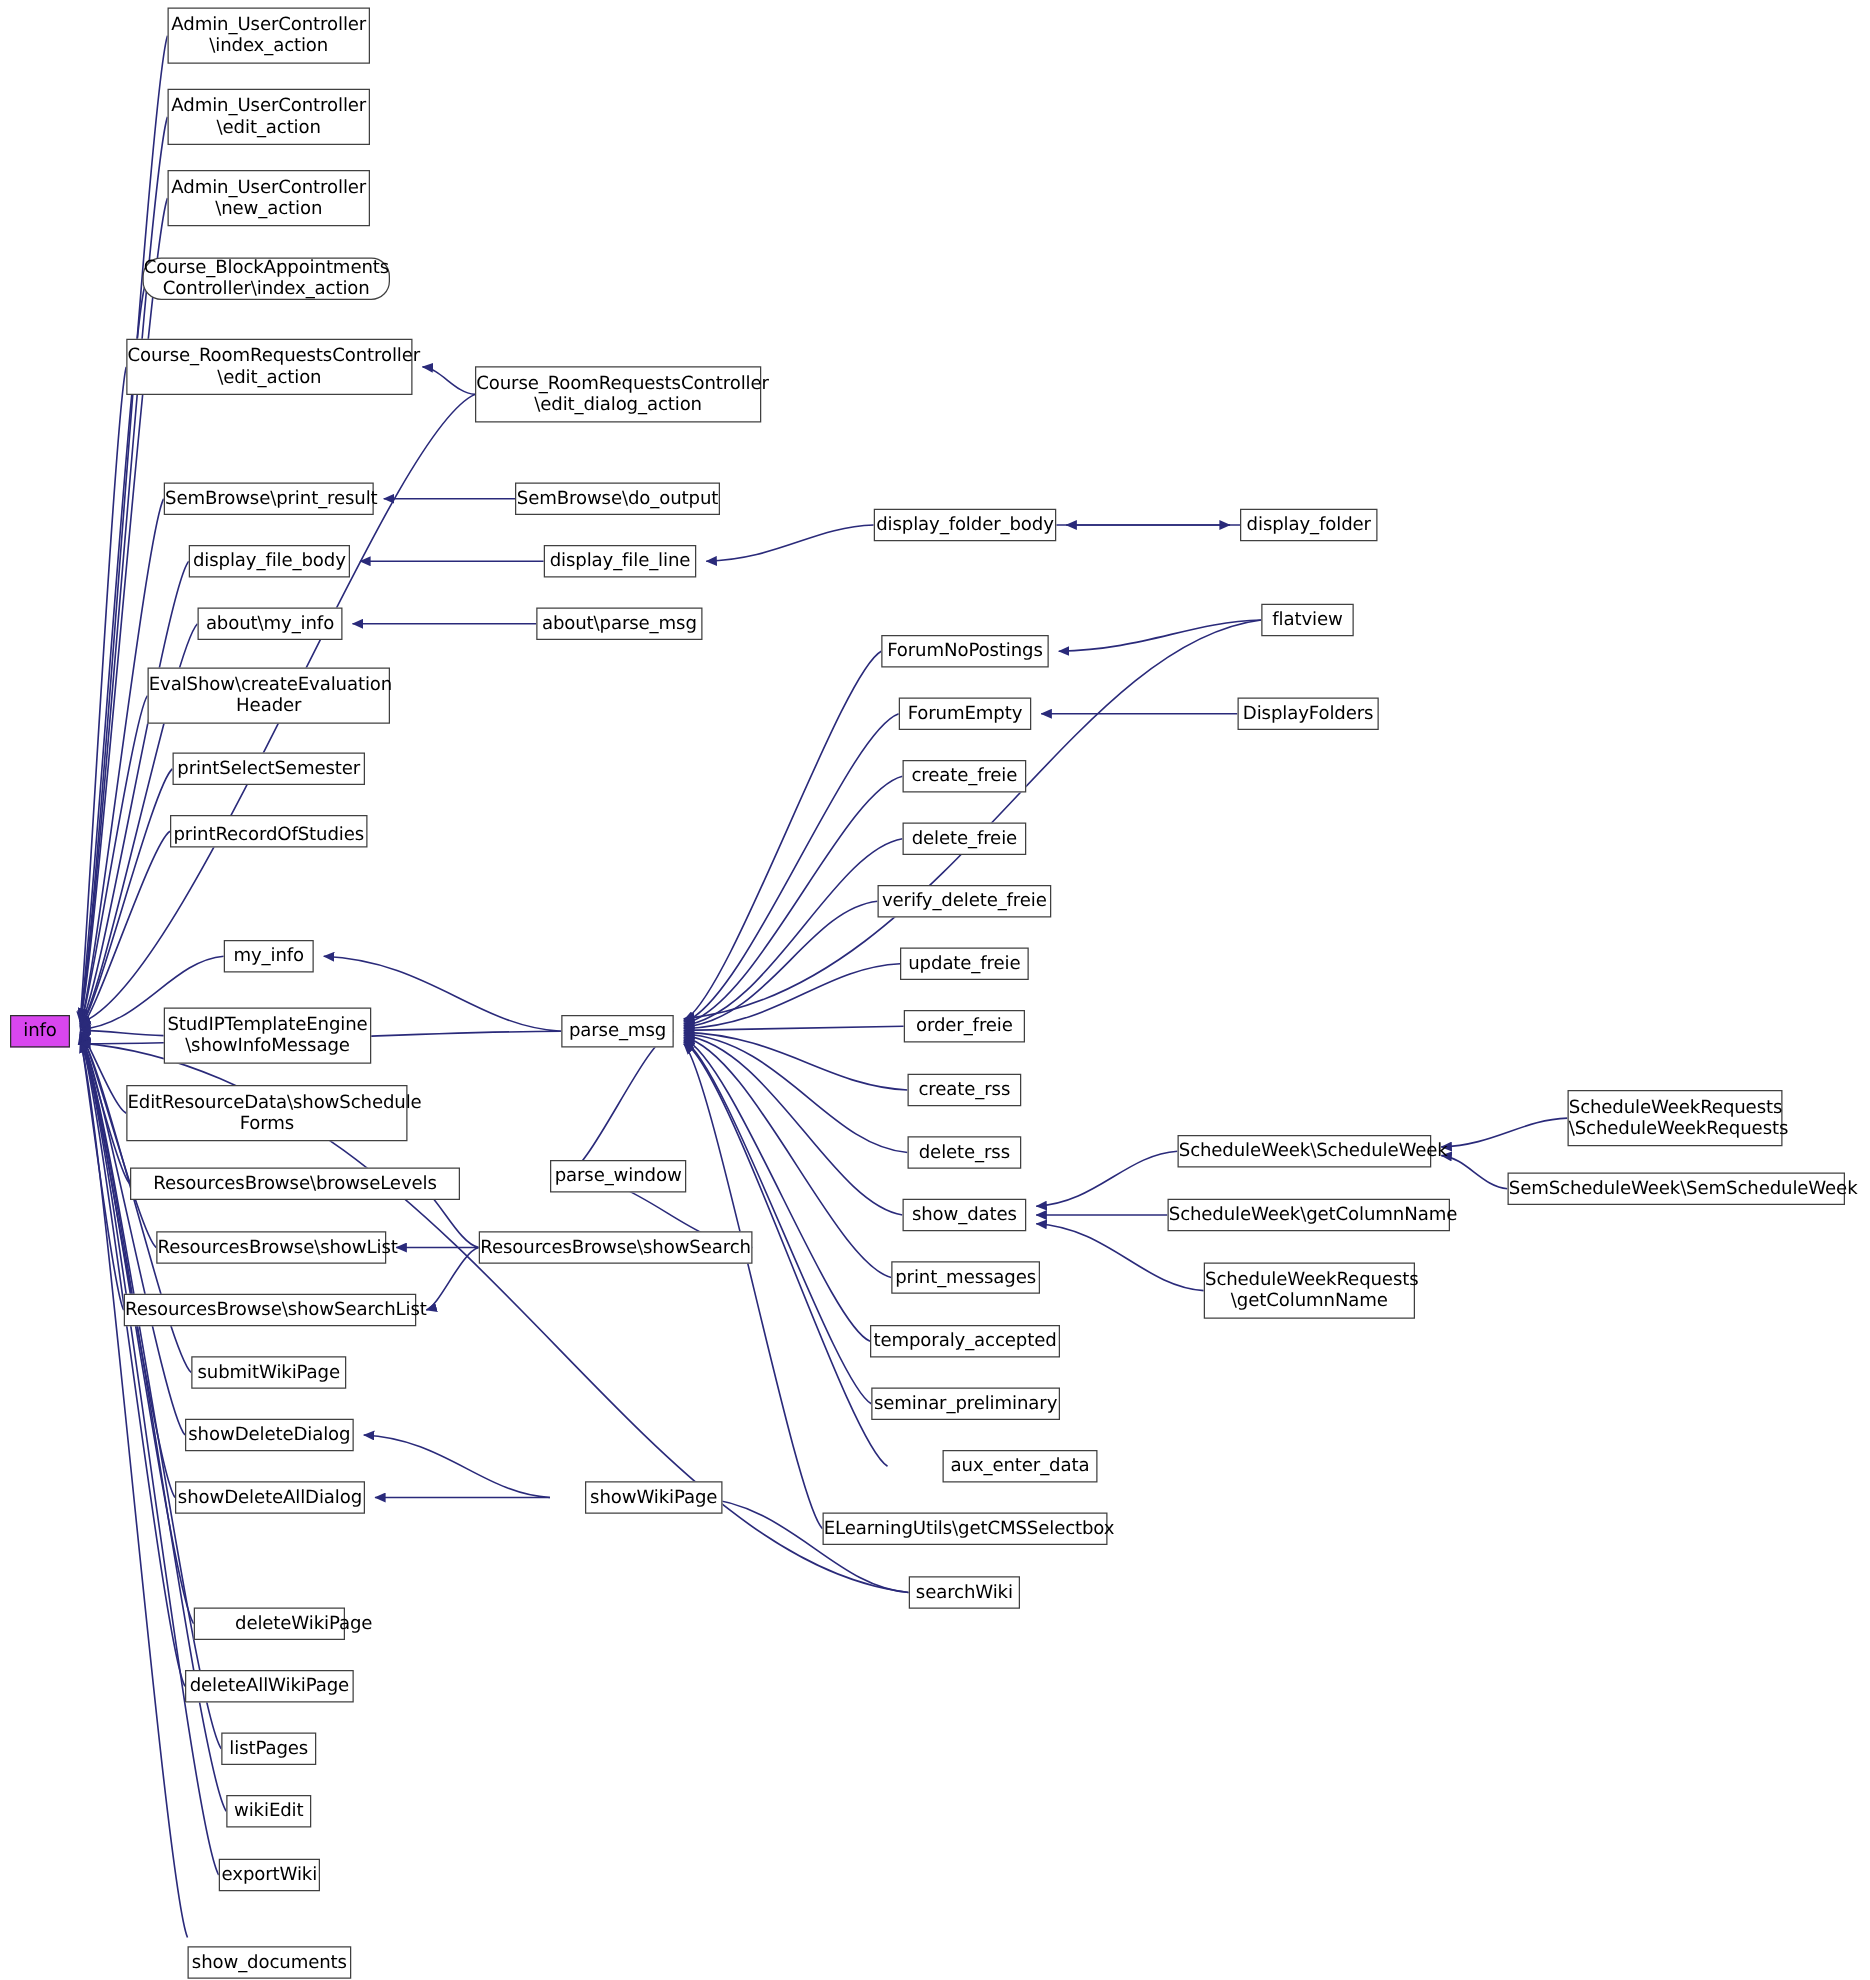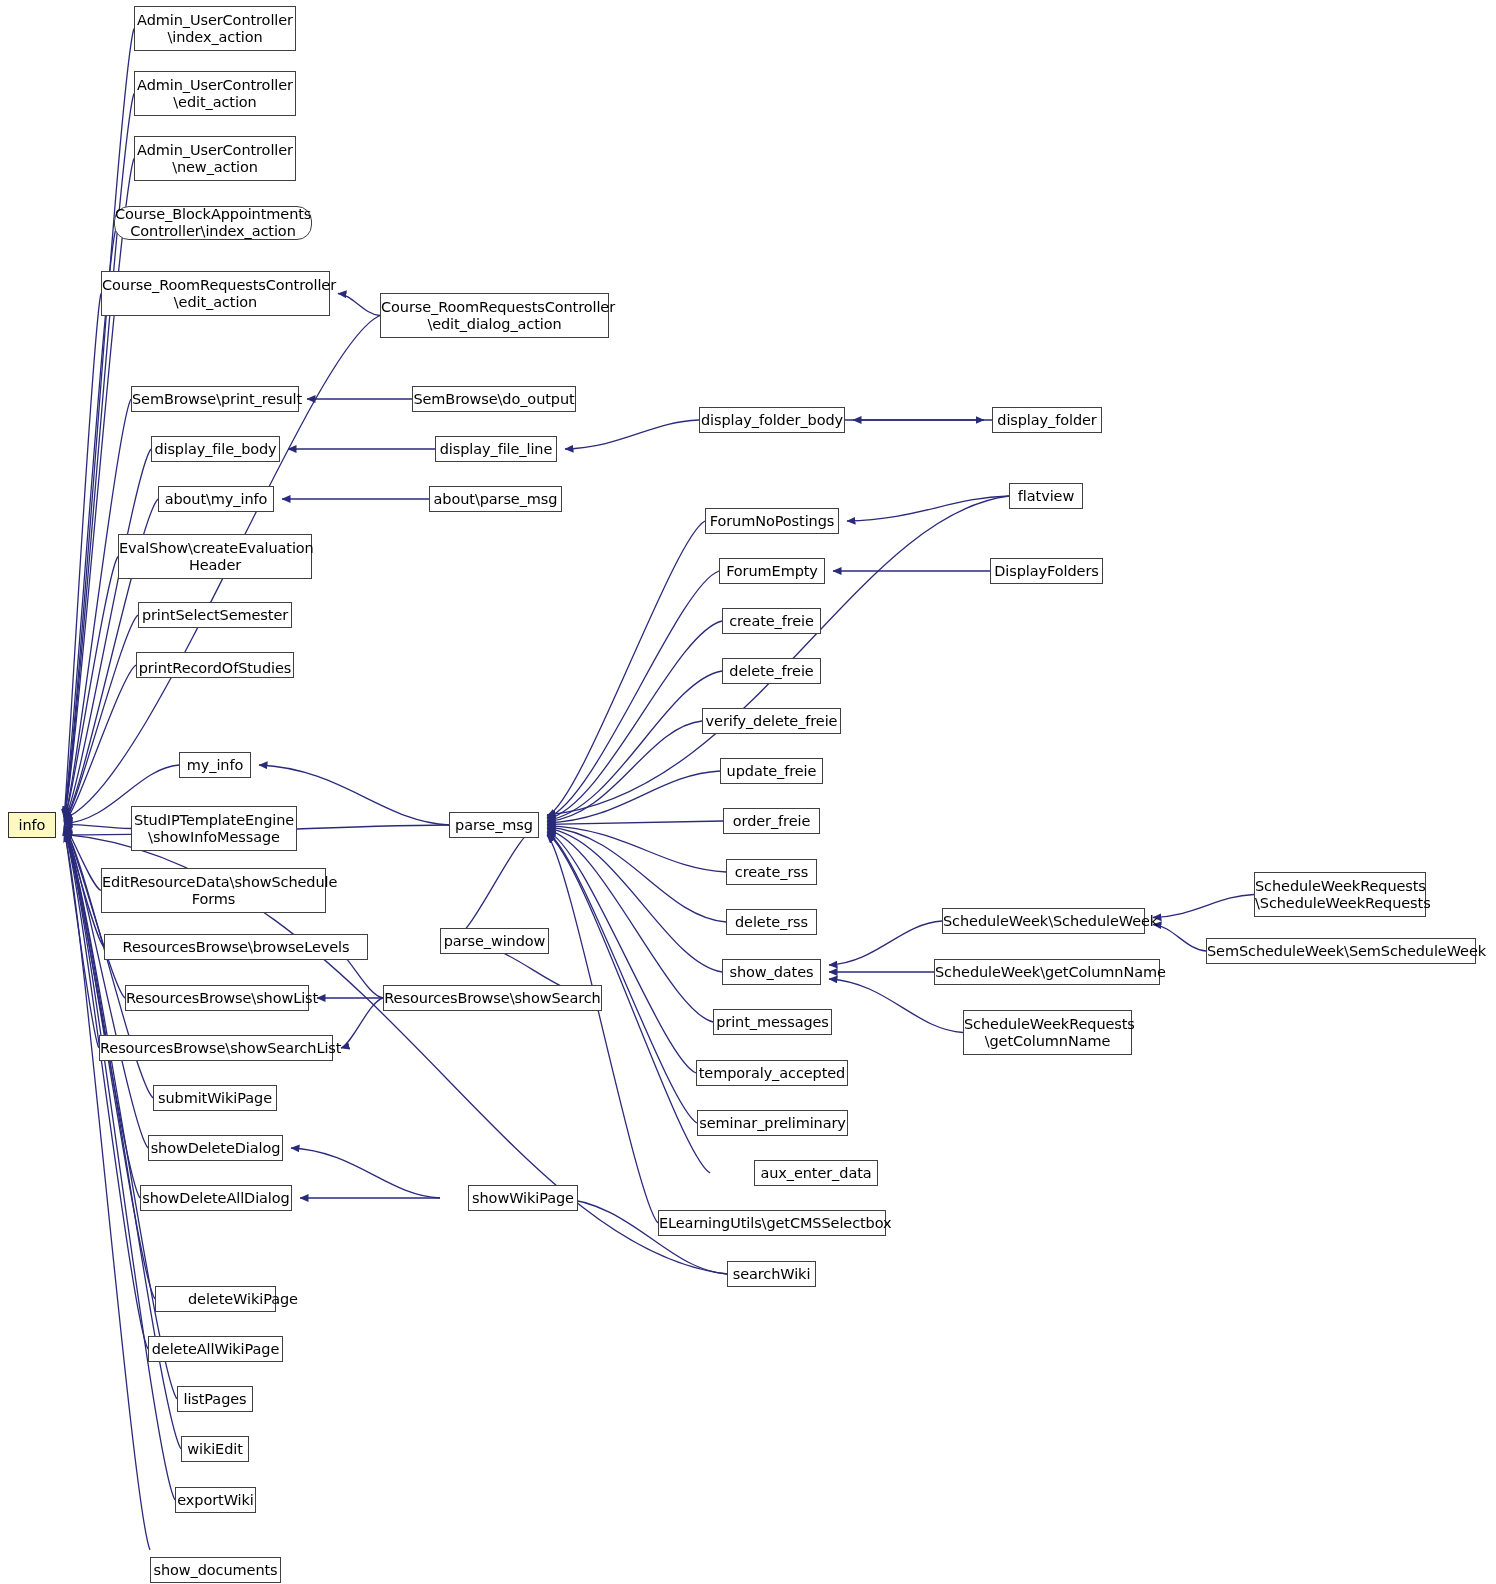--- a/index.html
+++ b/index.html
@@ -33,21 +33,21 @@
     font-size: 14.5px;
     line-height: 17px;
     display: flex;
     align-items: center;
     justify-content: center;
     text-align: center;
     white-space: pre-line;
     letter-spacing: -0.1px;
   }
   .node.highlight {
-    background: #fef9c3;
+    background: #d946ef;
     border-color: #303030;
   }
   .node span { display: block; width: 100%; }
 </style>
 </head>
 <body>
 
 <div id="canvas">
   <svg id="edges" xmlns="http://www.w3.org/2000/svg">
       <defs>

